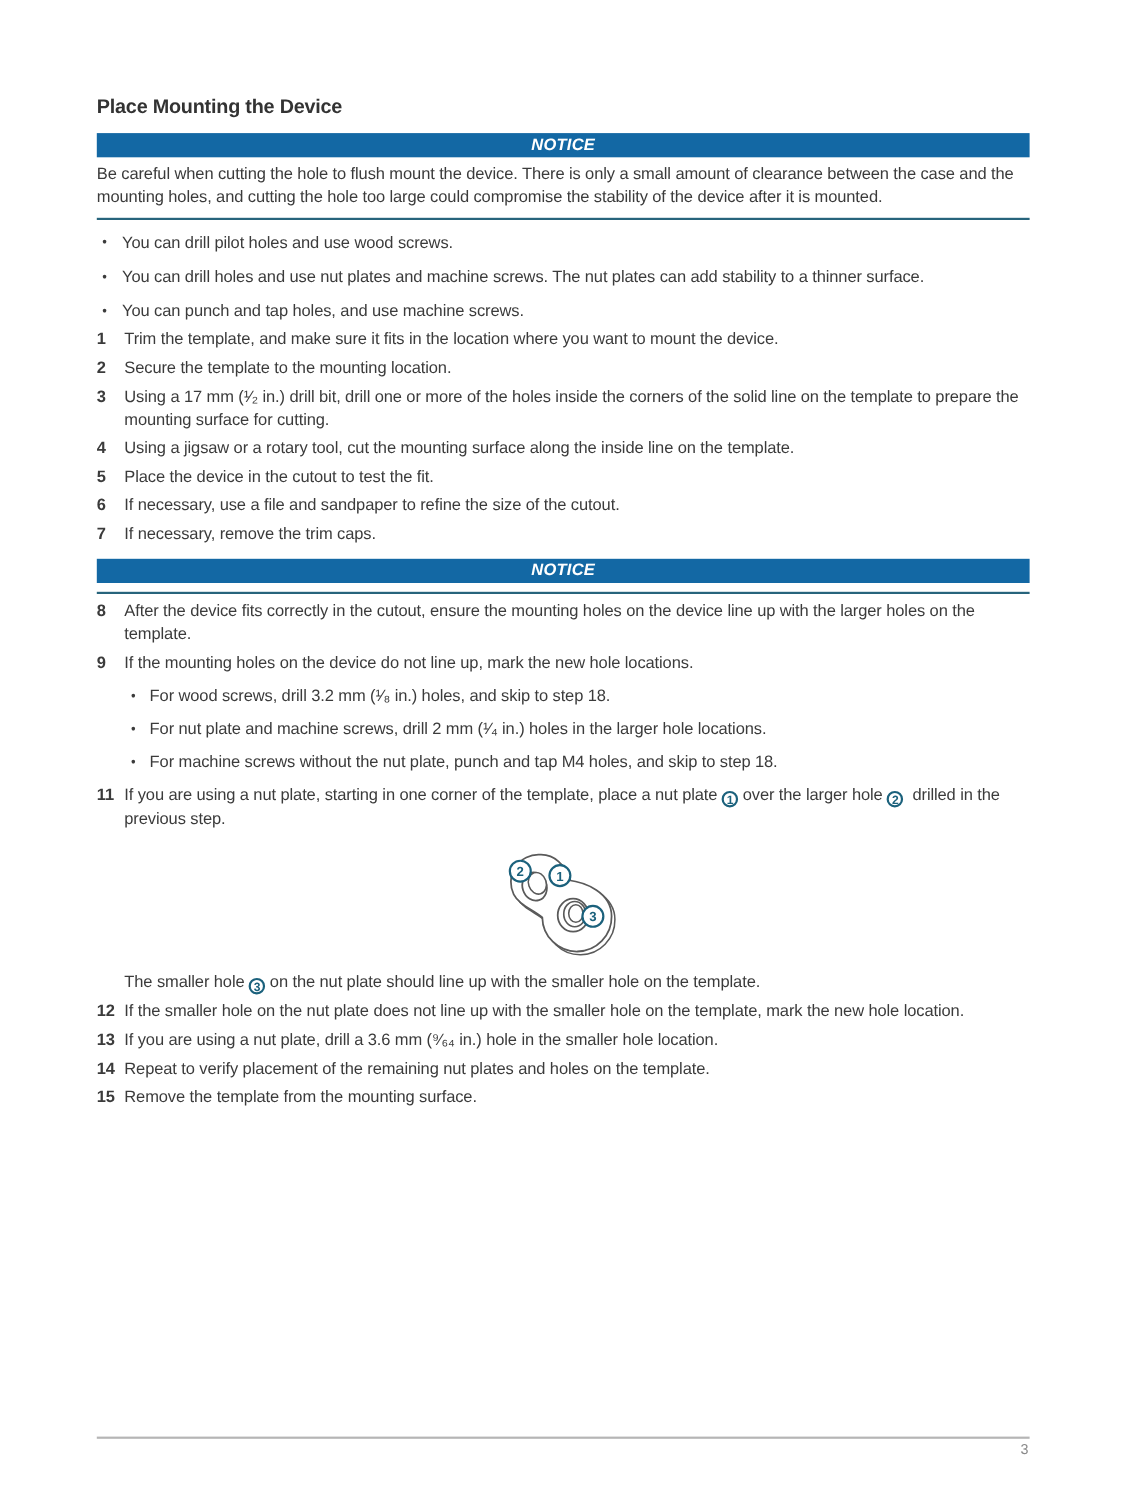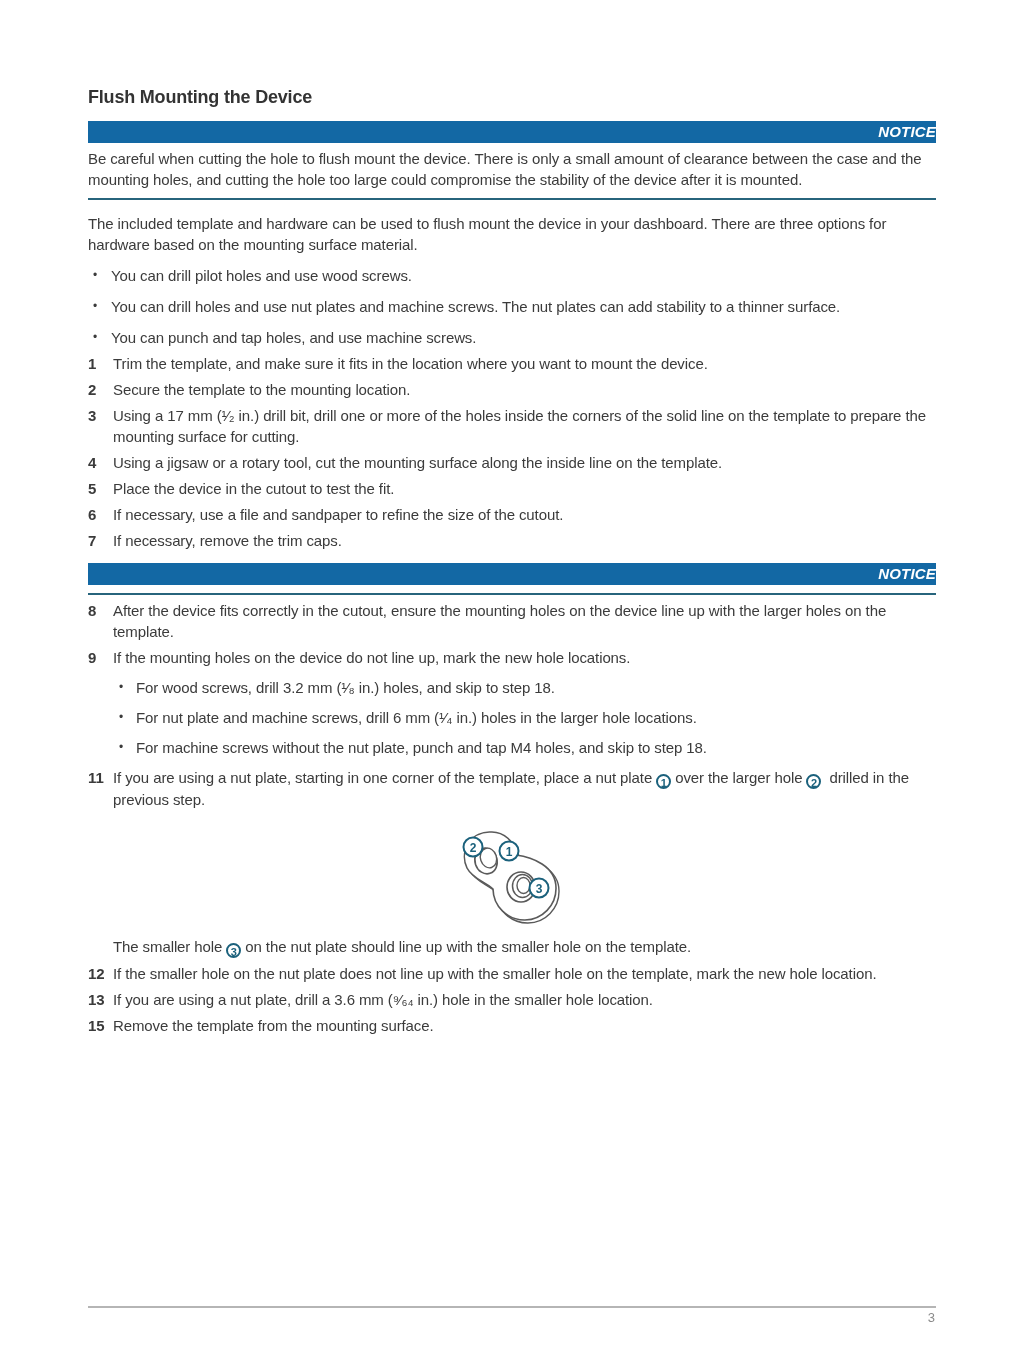--- a/index.html
+++ b/index.html
@@ -25,21 +25,21 @@
     color: #333333;
     letter-spacing: -0.2px;
     margin: 0 0 13px 0;
   }
   .notice-banner {
     background: #1368a4;
     color: #ffffff;
     font-size: 15px;
     font-weight: bold;
     font-style: italic;
-    text-align: right;
+    text-align: center;
     padding: 2px 0 3px 0;
     letter-spacing: 0.2px;
   }
   .notice-body {
     font-size: 15px;
     line-height: 21px;
     letter-spacing: -0.1px;
     margin: 5px 0 0 0;
   }
   .notice-rule {
@@ -124,29 +124,28 @@
     font-weight: bold;
     fill: #1b617c;
   }
 </style>
 </head>
 <body>
 
 <div class="page">
   <div class="content">
 
-    <h1 class="doc-title">Flush Mounting the Device</h1>
+    <h1 class="doc-title">Place Mounting the Device</h1>
 
     <div>
       <div class="notice-banner">NOTICE</div>
       <p class="notice-body">Be careful when cutting the hole to flush mount the device. There is only a small amount of clearance between the case and the mounting holes, and cutting the hole too large could compromise the stability of the device after it is mounted.</p>
       <hr class="notice-rule">
     </div>
 
-    <p class="para">The included template and hardware can be used to flush mount the device in your dashboard. There are three options for hardware based on the mounting surface material.</p>
 
     <div class="bullet-list">
       <div class="bullet-row">
         <span class="bullet-dot">•</span>
         <span>You can drill pilot holes and use wood screws.</span>
       </div>
       <div class="bullet-row">
         <span class="bullet-dot">•</span>
         <span>You can drill holes and use nut plates and machine screws. The nut plates can add stability to a thinner surface.</span>
       </div>
@@ -203,21 +202,21 @@
       </div>
     </div>
 
     <div class="sub-bullet-list">
       <div class="bullet-row">
         <span class="bullet-dot">•</span>
         <span>For wood screws, drill 3.2 mm (¹⁄₈ in.) holes, and skip to step 18.</span>
       </div>
       <div class="bullet-row">
         <span class="bullet-dot">•</span>
-        <span>For nut plate and machine screws, drill 6 mm (¹⁄₄ in.) holes in the larger hole locations.</span>
+        <span>For nut plate and machine screws, drill 2 mm (¹⁄₄ in.) holes in the larger hole locations.</span>
       </div>
       <div class="bullet-row">
         <span class="bullet-dot">•</span>
         <span>For machine screws without the nut plate, punch and tap M4 holes, and skip to step 18.</span>
       </div>
     </div>
 
     <div class="step-row" style="margin-top: 9px;">
       <span class="step-num">11</span>
       <span>
@@ -260,20 +259,24 @@
     <div class="steps">
       <div class="step-row">
         <span class="step-num">12</span>
         <span>If the smaller hole on the nut plate does not line up with the smaller hole on the template, mark the new hole location.</span>
       </div>
       <div class="step-row">
         <span class="step-num">13</span>
         <span>If you are using a nut plate, drill a 3.6 mm (⁹⁄₆₄ in.) hole in the smaller hole location.</span>
       </div>
       <div class="step-row">
+        <span class="step-num">14</span>
+        <span>Repeat to verify placement of the remaining nut plates and holes on the template.</span>
+      </div>
+      <div class="step-row">
         <span class="step-num">15</span>
         <span>Remove the template from the mounting surface.</span>
       </div>
     </div>
 
   </div>
 
   <hr class="footer-rule">
   <div class="page-number">3</div>
 </div>

